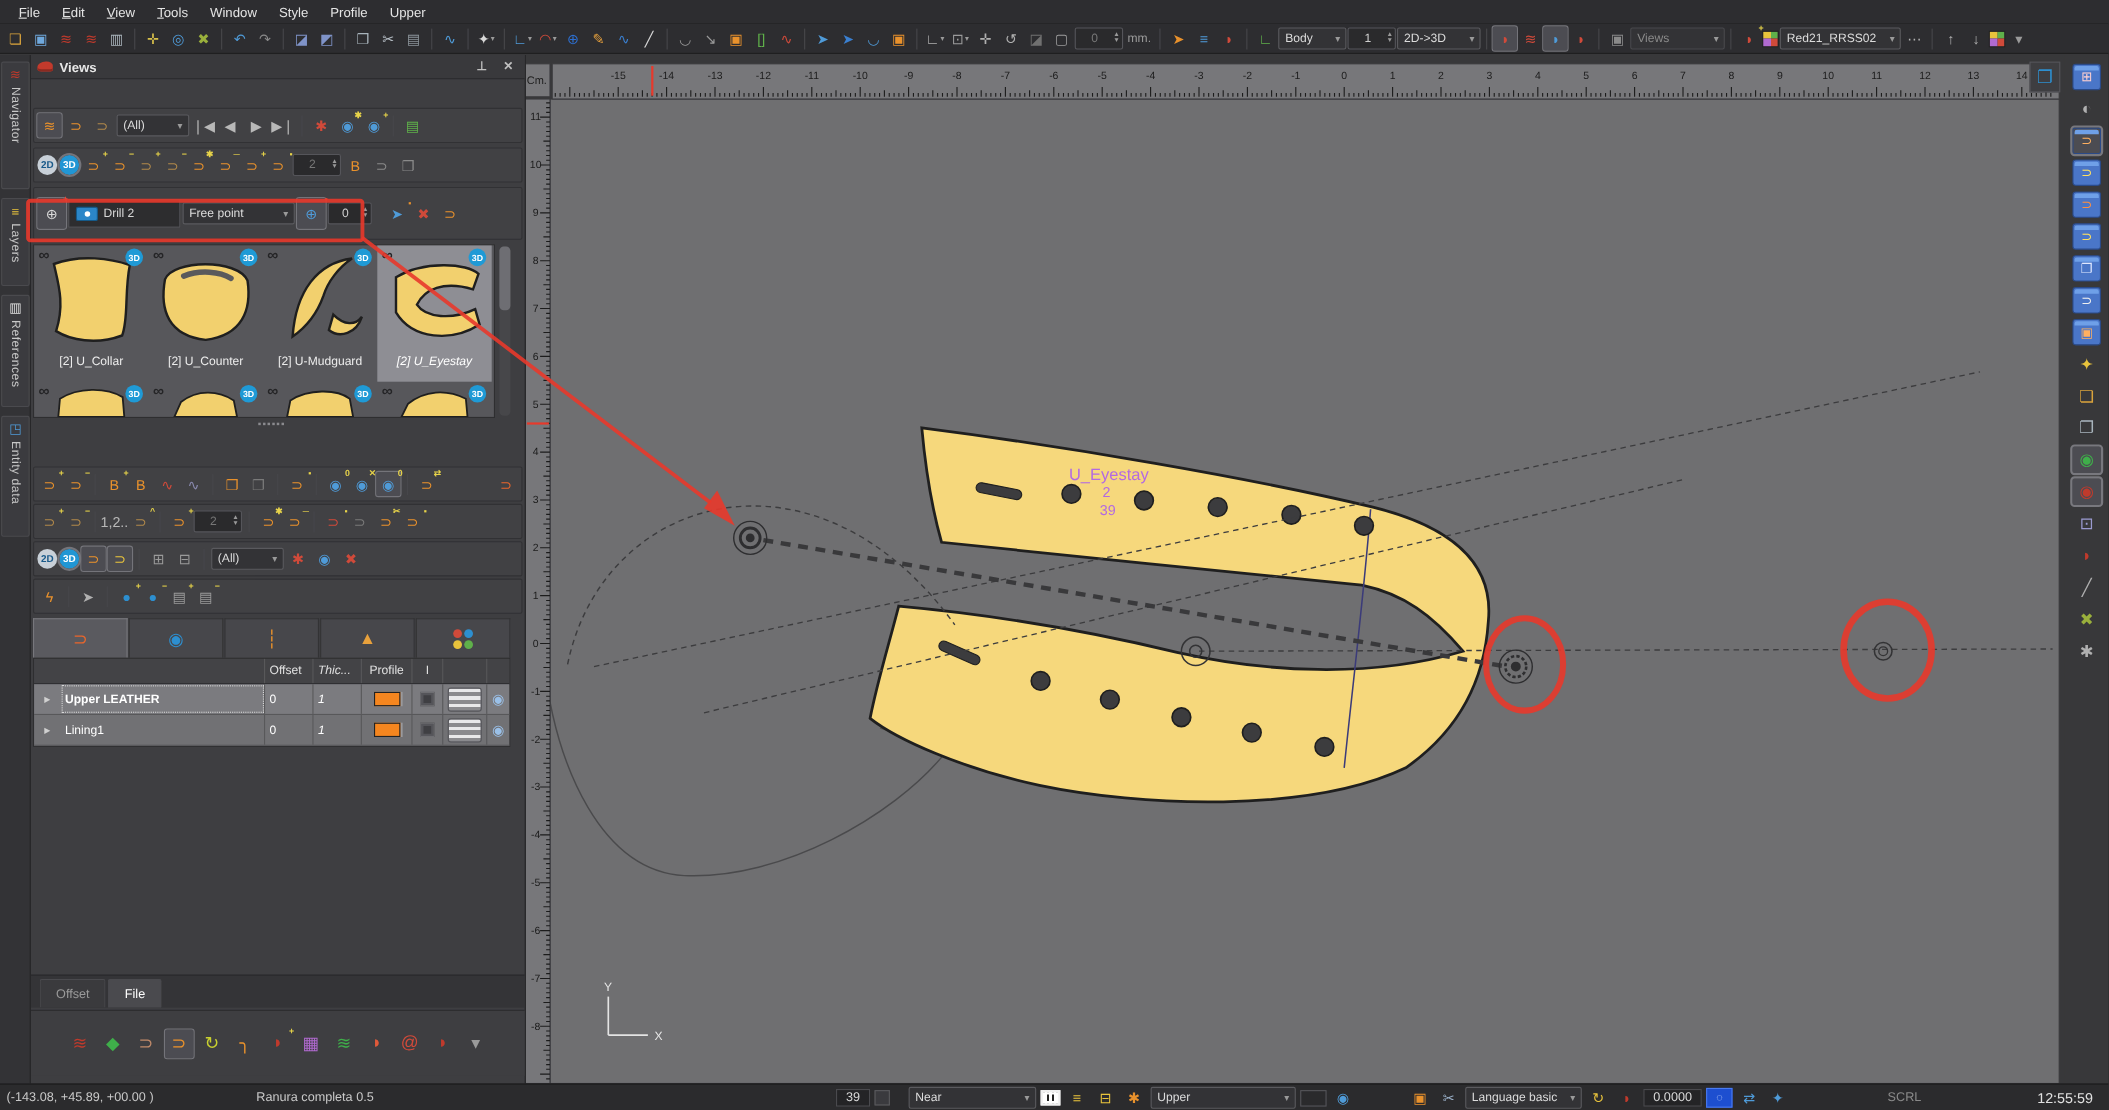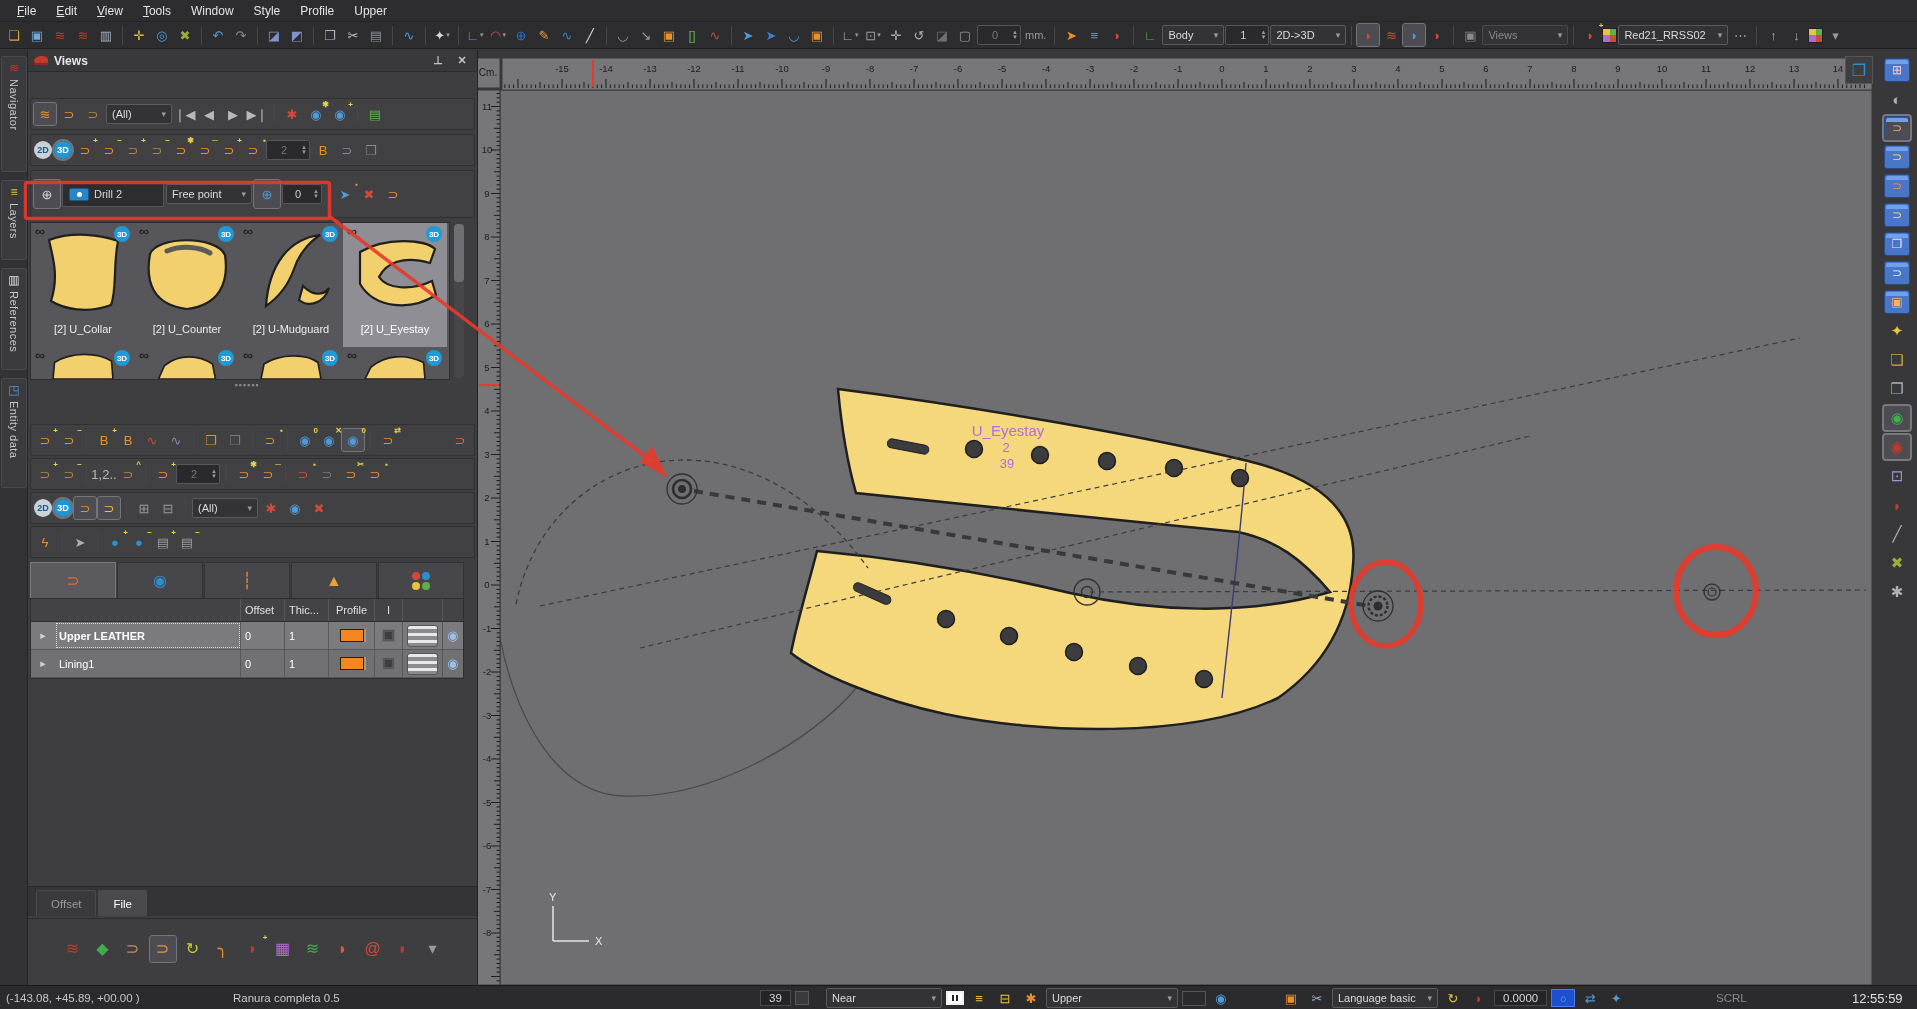--- a/index.html
+++ b/index.html
@@ -61,21 +61,21 @@
   .prow { left:2px; right:2px; height:32px; display:flex; align-items:center; gap:2px; padding:0 3px;
           background:#414144; border:1px solid #313134; border-radius:2px;}
   .prow .sp { flex:1; }
   
   #thumbs { left:2px; top:172px; width:420px; height:158px; background:#57575b; border:1px solid #2e2e30;
             overflow:hidden; display:flex; flex-wrap:wrap; align-content:flex-start;}
   .thumb { width:104px; height:124px; position:relative; padding:2px; }
   .thumb.selected { background:#8e8e94; }
   .thumb svg { display:block; width:100px; height:94px; }
   .th-label { text-align:center; font-size:11px; color:#ececec; margin-top:4px; white-space:nowrap;}
-  .thumb.selected .th-label { color:#ffffff; }
+  .thumb.selected .th-label { color:#ffffff;font-style:italic; }
   .chain { position:absolute; left:4px; top:0px; font-size:14px; color:#242426; font-weight:bold;}
   .badge3d { position:absolute; right:5px; top:3px; width:16px; height:16px; border-radius:50%;
              background:#1f9ad6; color:#fff; font-size:8px; font-weight:bold;
              display:flex; align-items:center; justify-content:center; }
   .thumb.partial { height:34px; }
   .thumb.partial svg { height:30px; }
   #th-scroll { left:426px; top:174px; width:10px; height:154px; background:#47474a; border-radius:4px;}
   #th-scroll i { display:block; width:10px; height:58px; background:#6e6e73; border-radius:4px;}
   #divider { left:2px; top:332px; width:434px; height:6px; display:flex; align-items:center; justify-content:center;
              color:#8a8a8e; font-size:9px; letter-spacing:1px;}
@@ -92,21 +92,21 @@
   #ptable { left:2px; top:548px; width:434px; background:#48484c; border:1px solid #2e2e30;}
   .thead { display:flex; height:23px; align-items:center; color:#e0e0e0; font-size:11px;
            background:#434346; border-bottom:1px solid #2e2e30;}
   .trow { display:flex; height:28px; align-items:center; background:#717174; border-bottom:1px solid #58585a;
           color:#fff; font-size:11px;}
   .trow.sel { background:#7b7b7f; }
   .tc { display:flex; align-items:center; height:100%; padding:0 4px; border-right:1px solid #58585a; overflow:hidden;}
   .tc.c0{width:24px; color:#d0d0d0; justify-content:center; border-right:none;}
   .tc.c1{width:186px;}
   .tc.c2{width:44px;}
-  .tc.c3{width:44px;}
+  .tc.c3{width:44px;font-style:italic;}
   .tc.c4{width:46px; justify-content:center;}
   .tc.c5{width:28px; justify-content:center;}
   .tc.c6{width:40px; justify-content:center;}
   .tc.c7{width:20px; justify-content:center; border-right:none;}
   .trow.sel .tc.c1 { outline:1px dotted #d8d8d8; outline-offset:-2px; font-weight:bold;}
   .swatch { width:24px; height:13px; background:#f5861f; border:1px solid #222; box-shadow:2px 0 0 #9a9a9e;}
   .chk { width:13px; height:13px; background:#3f3f43; border:1px solid #6e6e72; box-shadow:inset 0 0 0 2px #55555a;}
   .coil { width:34px; height:22px; border-radius:3px;
           background:repeating-linear-gradient(180deg,#e8e8ea 0 3px,#8a8a8e 3px 7px); border:1px solid #55555a;}
   .eye { color:#9ac0e8; font-size:13px; }
@@ -483,21 +483,21 @@
       </div>
 
     <div class="abs prow" id="drill-row" style="top:120px;height:48px">
       <span class="ic active" style="color:#d8d8d8;width:26px;height:28px">⊕<span class="bdg" style="color:#e84a3a">+</span></span>
       <span style="display:inline-flex;align-items:center;gap:5px;background:#2d2d2f;border:1px solid #55555a;height:26px;padding:0 6px;width:102px">
         <span style="width:20px;height:13px;background:#2b86c8;border:1px solid #145a8a;border-radius:2px;display:inline-flex;align-items:center;justify-content:center">
             <i style="width:5px;height:5px;border-radius:50%;background:#fff"></i>
           </span>
         <span>Drill 2</span>
       </span>
-      <span class="tsel" style="width:86px">
+      <span class="tsel" style="width:102px">
         <span>Free point</span>
           <span class="car">▾</span>
       </span>
       <span class="ic active" style="color:#4f9bd8;width:26px;height:28px">⊕<span class="bdg" style="color:#e84a3a">▪</span></span>
       <span class="tspin" style="width:40px">
         <span class="v">0</span>
           <span class="arr">
             <span>▲</span>
             <span>▼</span>
           </span>

